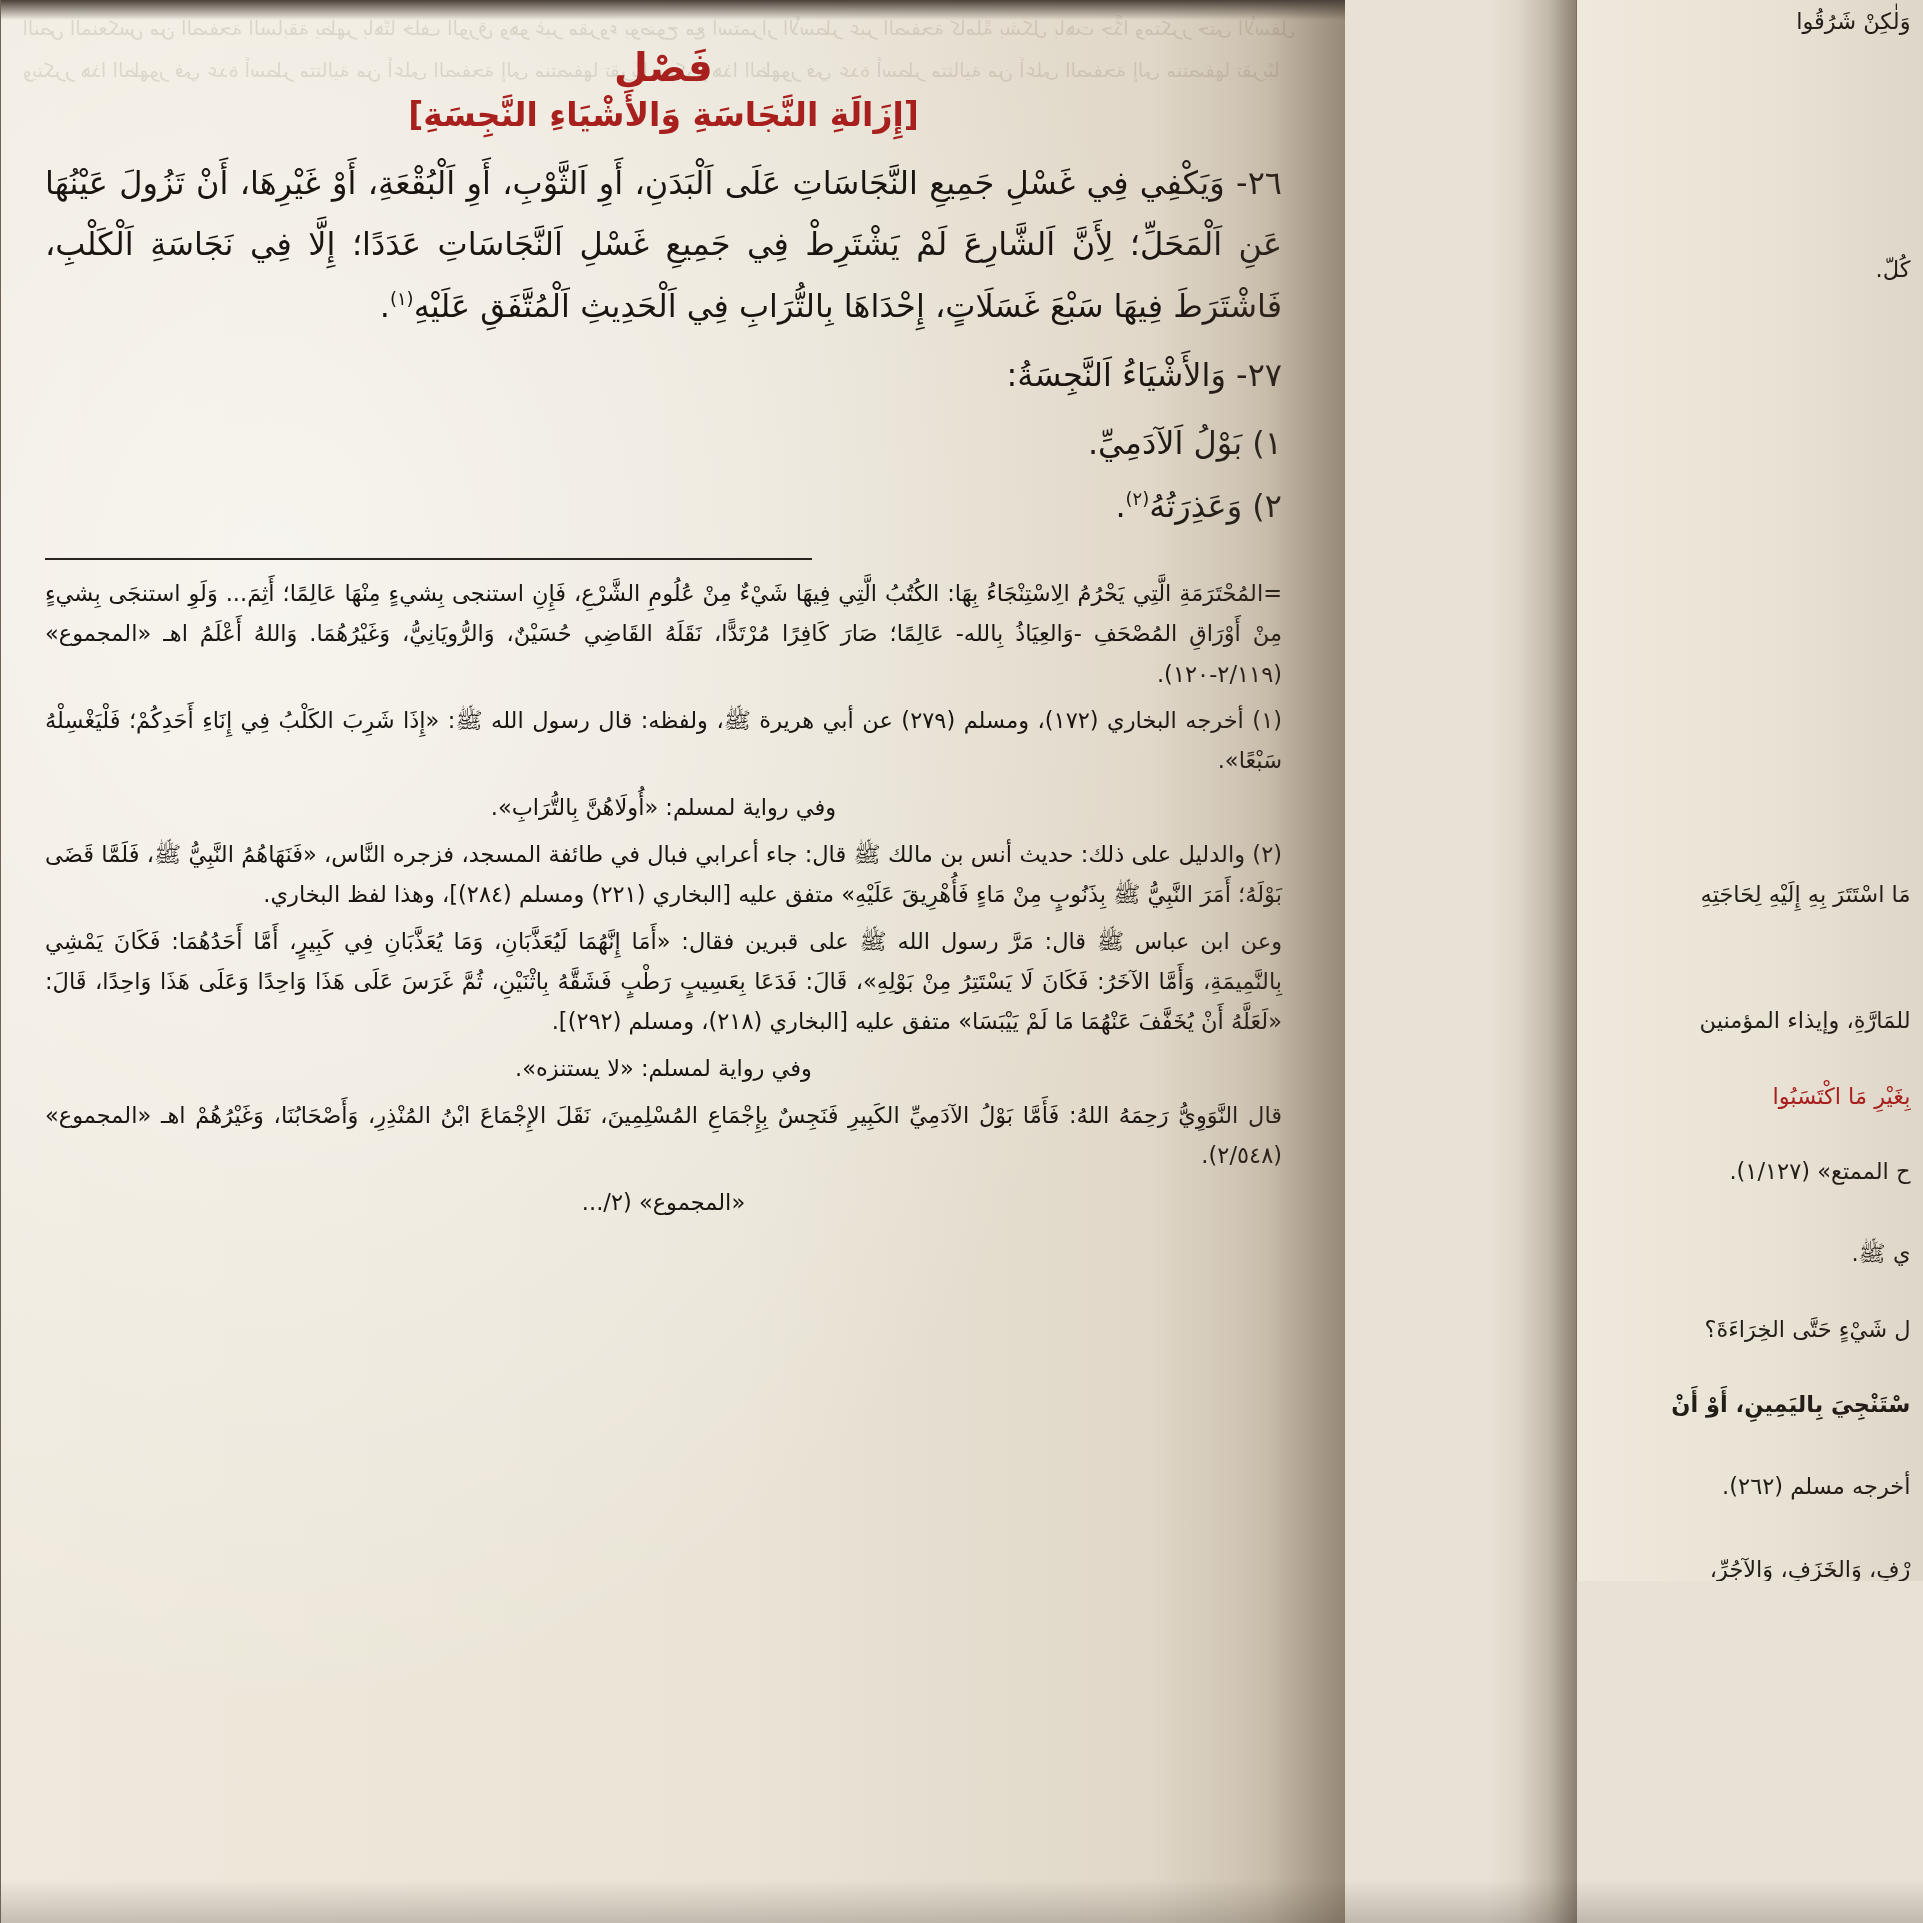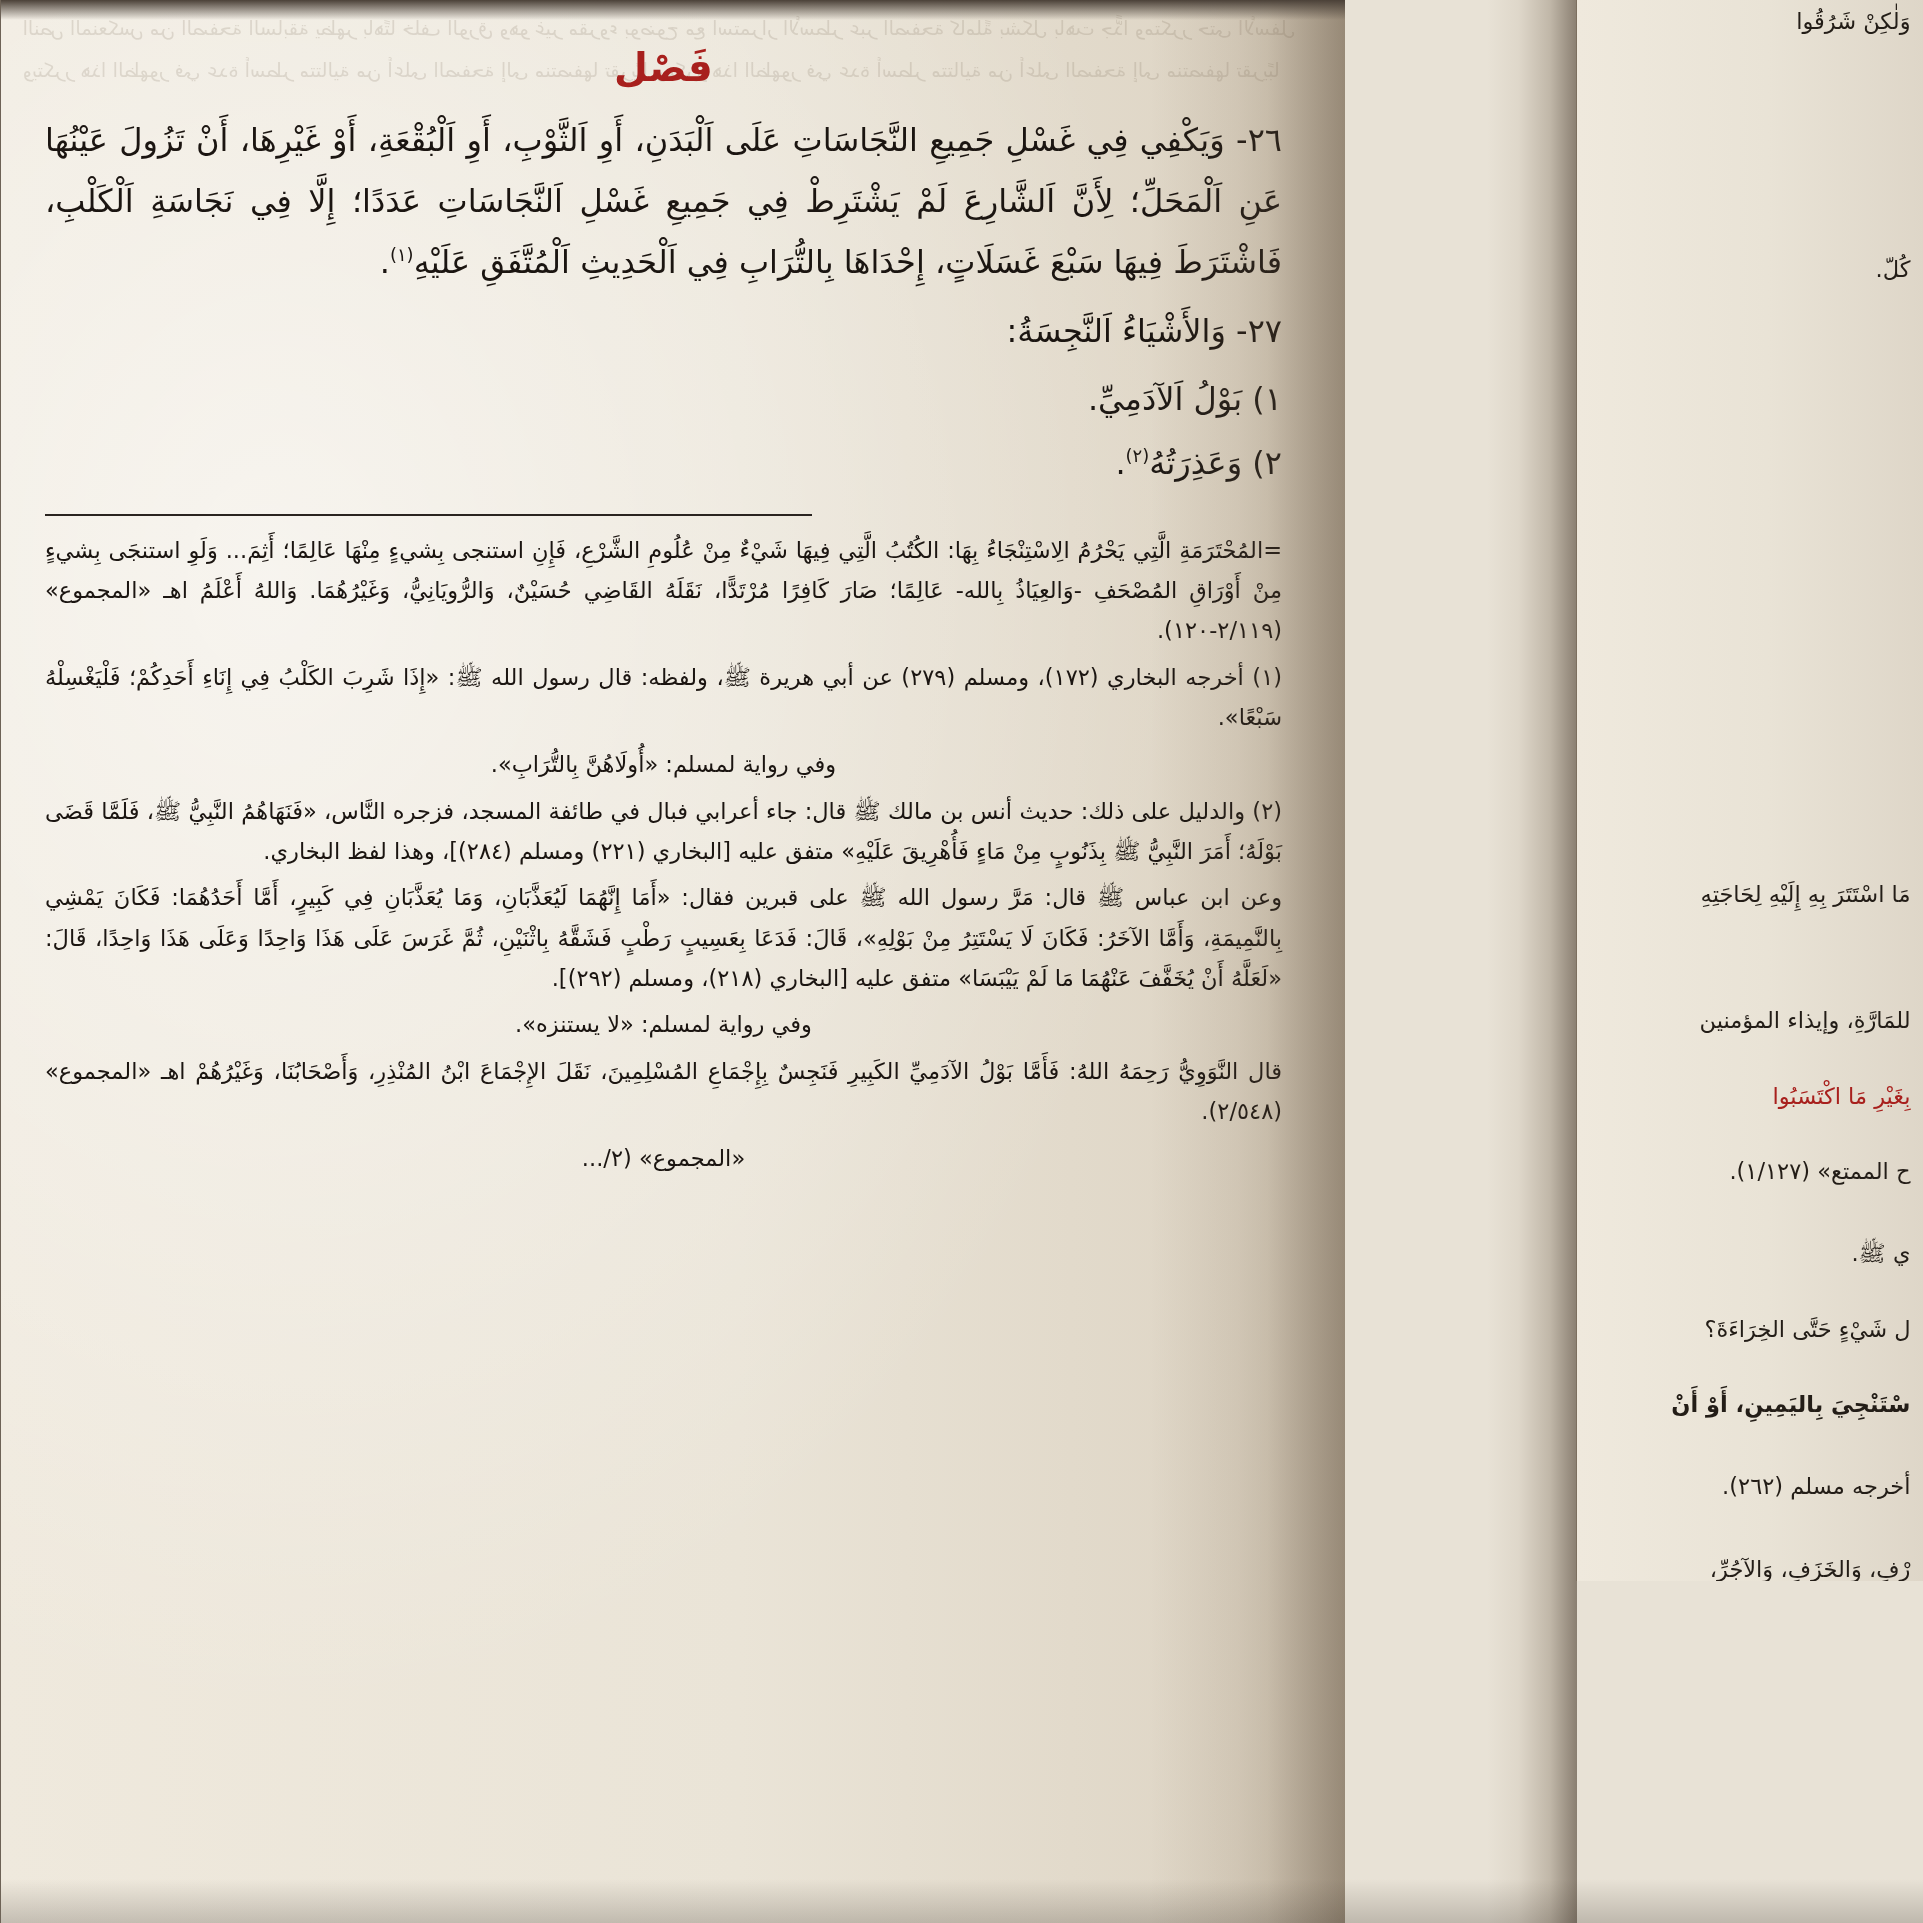--- a/index.html
+++ b/index.html
@@ -203,20 +203,21 @@
       ﻿ﺍﻟﻨﺺ ﺍﻟﻤﻨﻌﻜﺲ ﻣﻦ ﺍﻟﺼﻔﺤﺔ ﺍﻟﺴﺎﺑﻘﺔ ﻳﻈﻬﺮ ﺑﺎﻫﺘًﺎ ﺧﻠﻒ ﺍﻟﻮﺭﻕ ﻭﻫﻮ ﻏﻴﺮ ﻣﻘﺮﻭﺀ ﺑﻮﺿﻮﺡ
       ﻣﻊ ﺍﺳﺘﻤﺮﺍﺭ ﺍﻷﺳﻄﺮ ﻋﺒﺮ ﺍﻟﺼﻔﺤﺔ ﻛﺎﻣﻠﺔً ﺑﺸﻜﻞ ﺑﺎﻫﺖ ﺟﺪًّﺍ ﻭﻣﺘﻜﺮﺭ ﺣﺘﻰ ﺍﻷﺳﻔﻞ
       ﻭﻳﺘﻜﺮﺭ ﻫﺬﺍ ﺍﻟﻈﻬﻮﺭ ﻓﻲ ﻋﺪﺓ ﺃﺳﻄﺮ ﻣﺘﺘﺎﻟﻴﺔ ﻣﻦ ﺃﻋﻠﻰ ﺍﻟﺼﻔﺤﺔ ﺇﻟﻰ ﻣﻨﺘﺼﻔﻬﺎ ﺗﻘﺮﻳﺒًﺎ
       ﻭﻳﺘﻜﺮﺭ ﻫﺬﺍ ﺍﻟﻈﻬﻮﺭ ﻓﻲ ﻋﺪﺓ ﺃﺳﻄﺮ ﻣﺘﺘﺎﻟﻴﺔ ﻣﻦ ﺃﻋﻠﻰ ﺍﻟﺼﻔﺤﺔ ﺇﻟﻰ ﻣﻨﺘﺼﻔﻬﺎ ﺗﻘﺮﻳﺒًﺎ
     </div>
 
     <div class="content">
 
       <div class="heading">
         <div class="h-main">فَصْل</div>
+        <div class="h-sub">[إِزَالَةِ النَّجَاسَةِ وَالأَشْيَاءِ النَّجِسَةِ]</div>
       </div>
 
       <div class="body-block">
         <p>
           <span>٢٦- وَيَكْفِي فِي غَسْلِ جَمِيعِ النَّجَاسَاتِ عَلَى اَلْبَدَنِ، أَوِ اَلثَّوْبِ، أَوِ اَلْبُقْعَةِ، أَوْ غَيْرِهَا، أَنْ تَزُولَ عَيْنُهَا عَنِ اَلْمَحَلِّ؛ لِأَنَّ اَلشَّارِعَ لَمْ يَشْتَرِطْ فِي جَمِيعِ غَسْلِ اَلنَّجَاسَاتِ عَدَدًا؛ إِلَّا فِي نَجَاسَةِ اَلْكَلْبِ، فَاشْتَرَطَ فِيهَا سَبْعَ غَسَلَاتٍ، إِحْدَاهَا بِالتُّرَابِ فِي اَلْحَدِيثِ اَلْمُتَّفَقِ عَلَيْهِ</span><span class="sup">(١)</span>.
         </p>
         <p>٢٧- وَالأَشْيَاءُ اَلنَّجِسَةُ:</p>
       </div>
 
       <div class="list-line">

